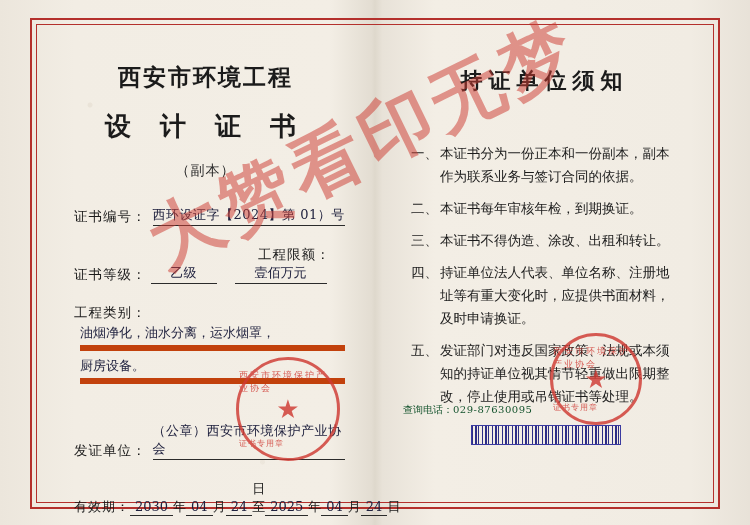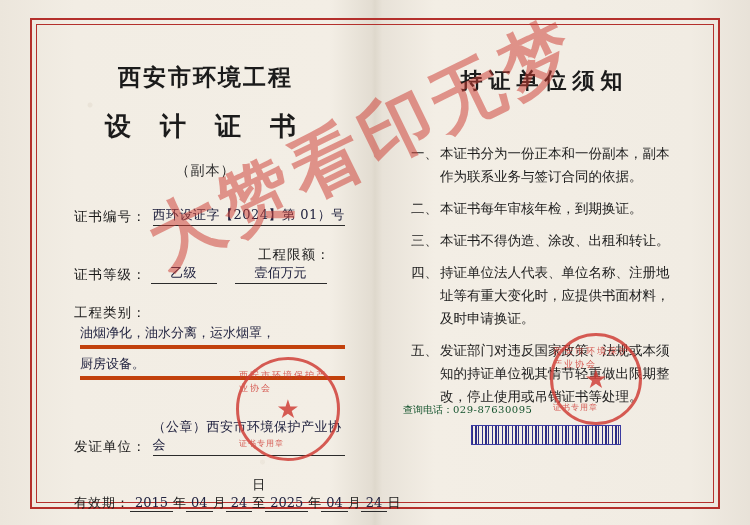--- a/index.html
+++ b/index.html
@@ -142,21 +142,21 @@
     flex-direction: column;
   }
   .multi-val {
     flex: 1;
     margin-left: 6px;
     color: #20223f;
     font-size: 13px;
     line-height: 22px;
   }
   .multi-val .ml {
-    border-bottom: 4px solid #c2410c;
+    border-bottom: 6px solid #c2410c;
     display: block;
     padding-bottom: 1px;
     margin-bottom: 4px;
   }
   .issuer-row {
     margin-top: 34px;
   }
   .valid-row {
     margin-top: 14px;
     font-size: 13px;
@@ -320,21 +320,21 @@
         </span>
       </div>
 
       <div class="field-row issuer-row">
         <span class="field-label">发证单位：</span>
         <span class="field-value line">（公章）西安市环境保护产业协会</span>
       </div>
 
       <div class="field-row valid-row">
         <span class="field-label">有效期：</span>
-        <span class="u">2015</span>
+        <span class="u">2030</span>
         <span>年</span>
         <span class="u">04</span>
         <span>月</span>
         <span class="u">24</span>
         <span>日至</span>
         <span class="u">2025</span>
         <span>年</span>
         <span class="u">04</span>
         <span>月</span>
         <span class="u">24</span>

